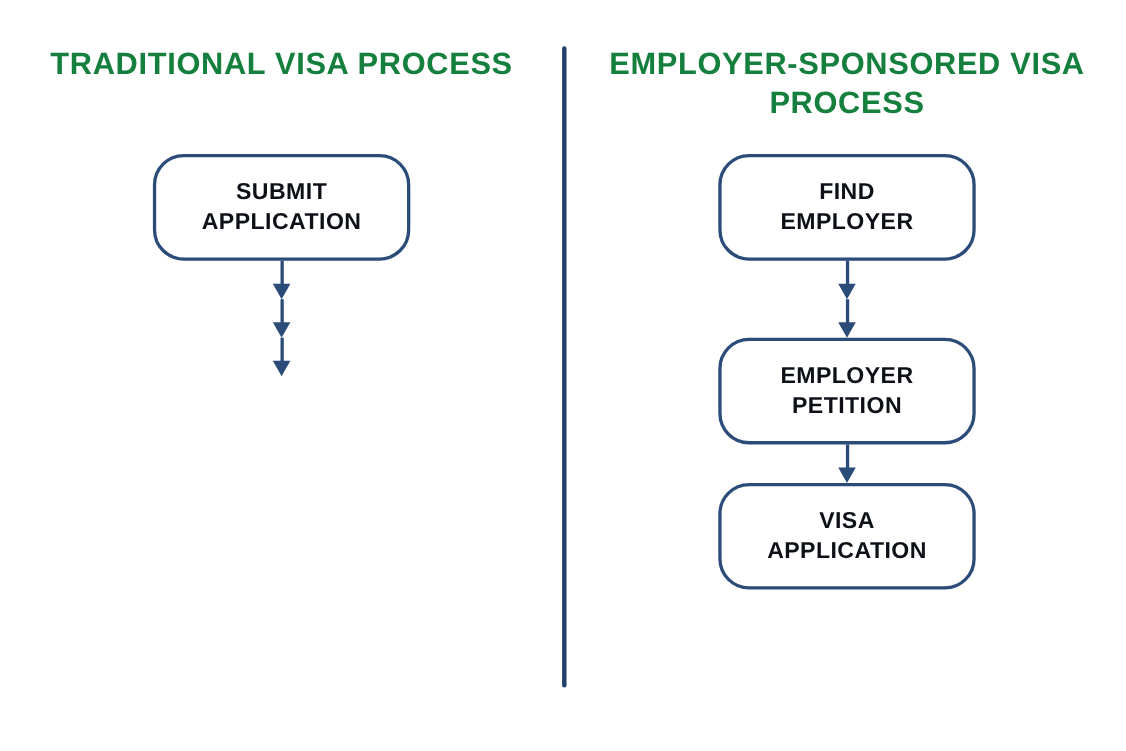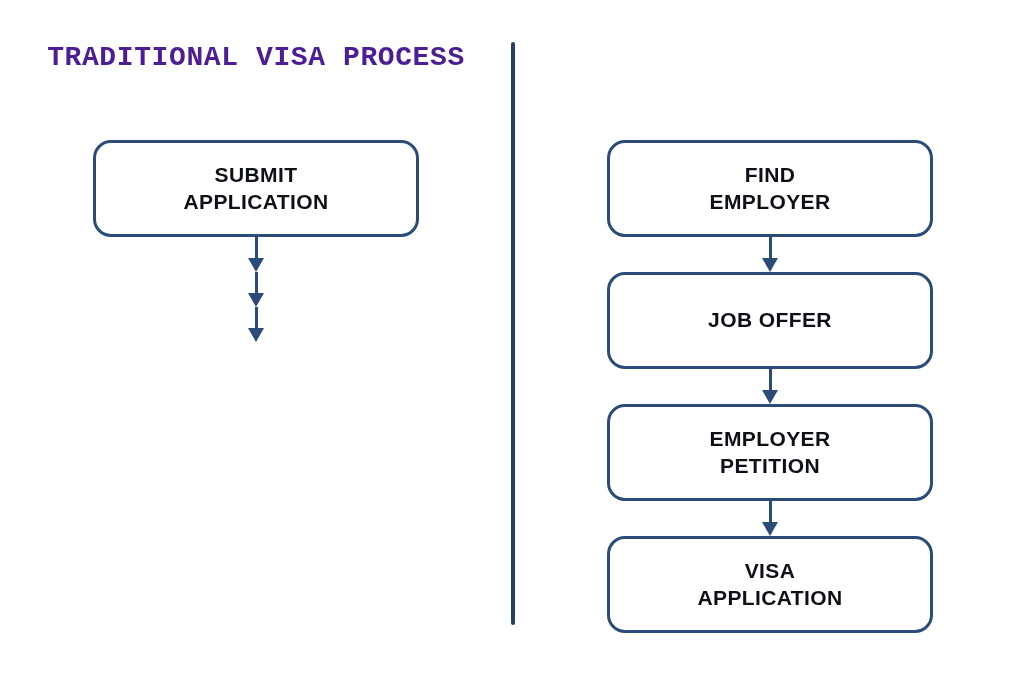--- a/index.html
+++ b/index.html
@@ -44,41 +44,40 @@
   .col-heading {
     position: absolute;
     top: 40px;
     left: 0;
     width: 460px;
     text-align: center;
     font-size: 28px;
     font-weight: bold;
     line-height: 1.28;
     letter-spacing: 0.6px;
-    color: #4c1d95;
+    color: #15803d;
     text-transform: uppercase;
-    font-family: Liberation Mono, monospace;
   }
 
   
   .flow {
     position: absolute;
     top: 140px;
     left: 0;
     width: 460px;
   }
 
   .node {
     position: relative;
-    width: 326px;
+    width: 234px;
     height: 97px;
     margin: 0 auto;
     box-sizing: border-box;
     border: 3px solid #2b4b79;
-    border-radius: 18px;
+    border-radius: 28px;
     background: #ffffff;
     display: flex;
     align-items: center;
     justify-content: center;
   }
   .node-label {
     font-size: 21px;
     font-weight: bold;
     line-height: 1.26;
     letter-spacing: 0.4px;
@@ -148,36 +147,34 @@
       <div class="connector">
         <div class="shaft"></div>
         <div class="head"></div>
       </div>
 
 
     </div>
   </div>
 
   <div class="column right">
+    <div class="col-heading">EMPLOYER-SPONSORED VISA PROCESS</div>
 
     <div class="flow">
 
       <div class="node">
         <span class="node-label">FIND
 EMPLOYER</span>
       </div>
 
       <div class="connector">
         <div class="shaft"></div>
         <div class="head"></div>
       </div>
 
-      <div class="node">
-        <span class="node-label">JOB OFFER</span>
-      </div>
 
       <div class="connector">
         <div class="shaft"></div>
         <div class="head"></div>
       </div>
 
       <div class="node">
         <span class="node-label">EMPLOYER
 PETITION</span>
       </div>

